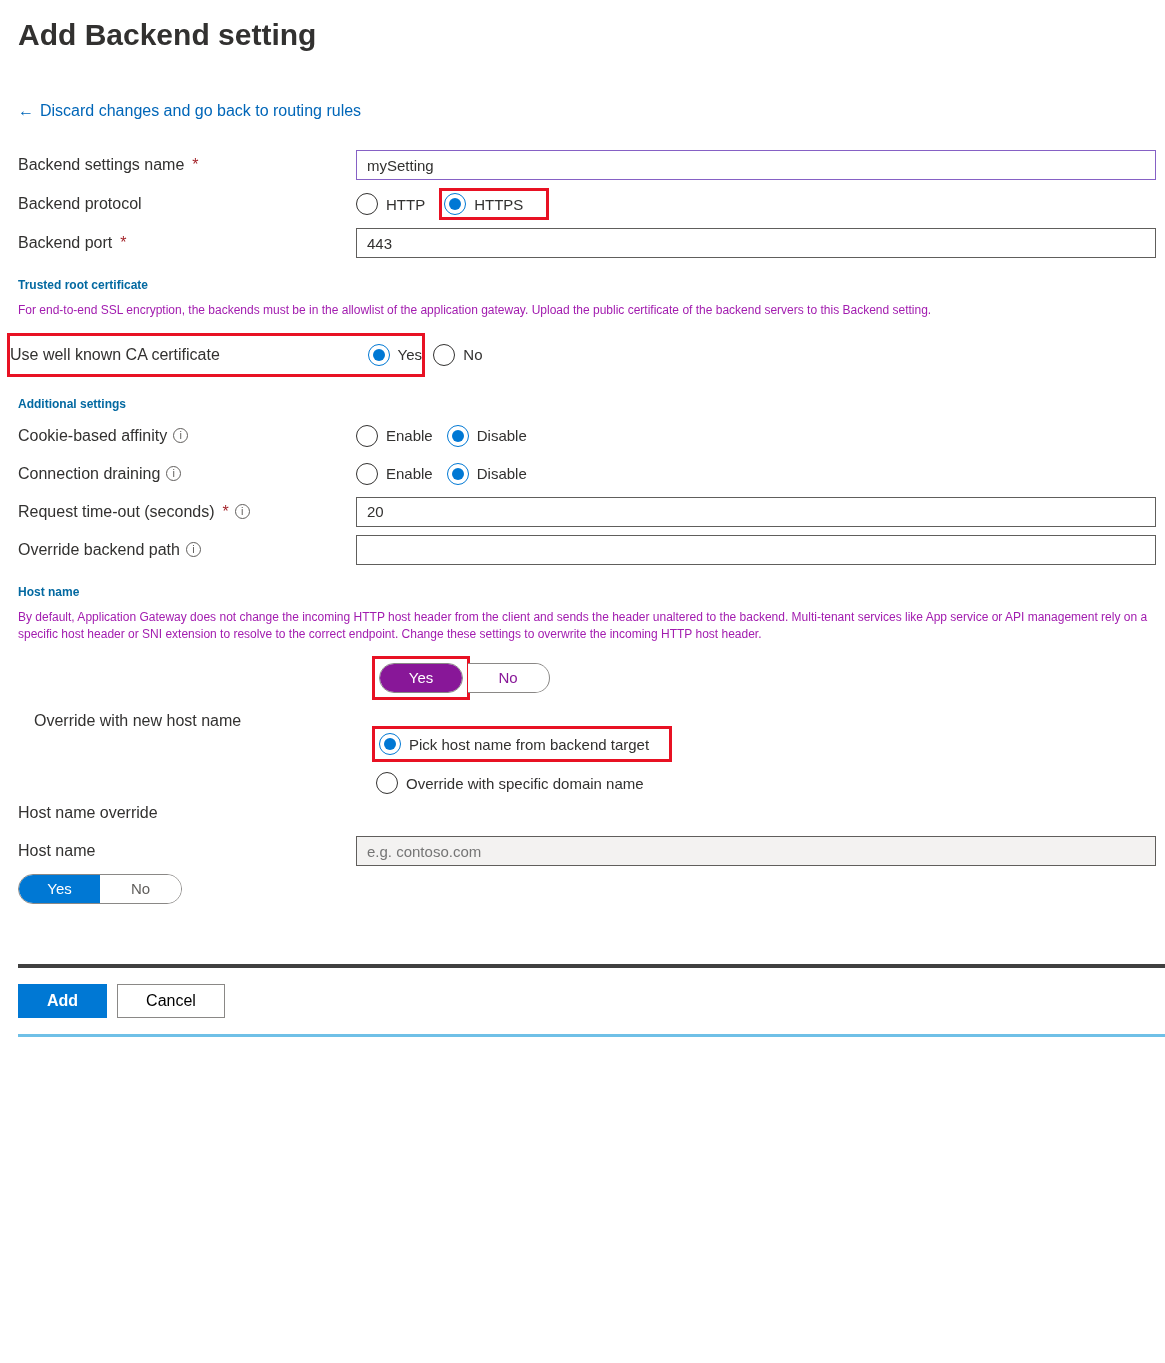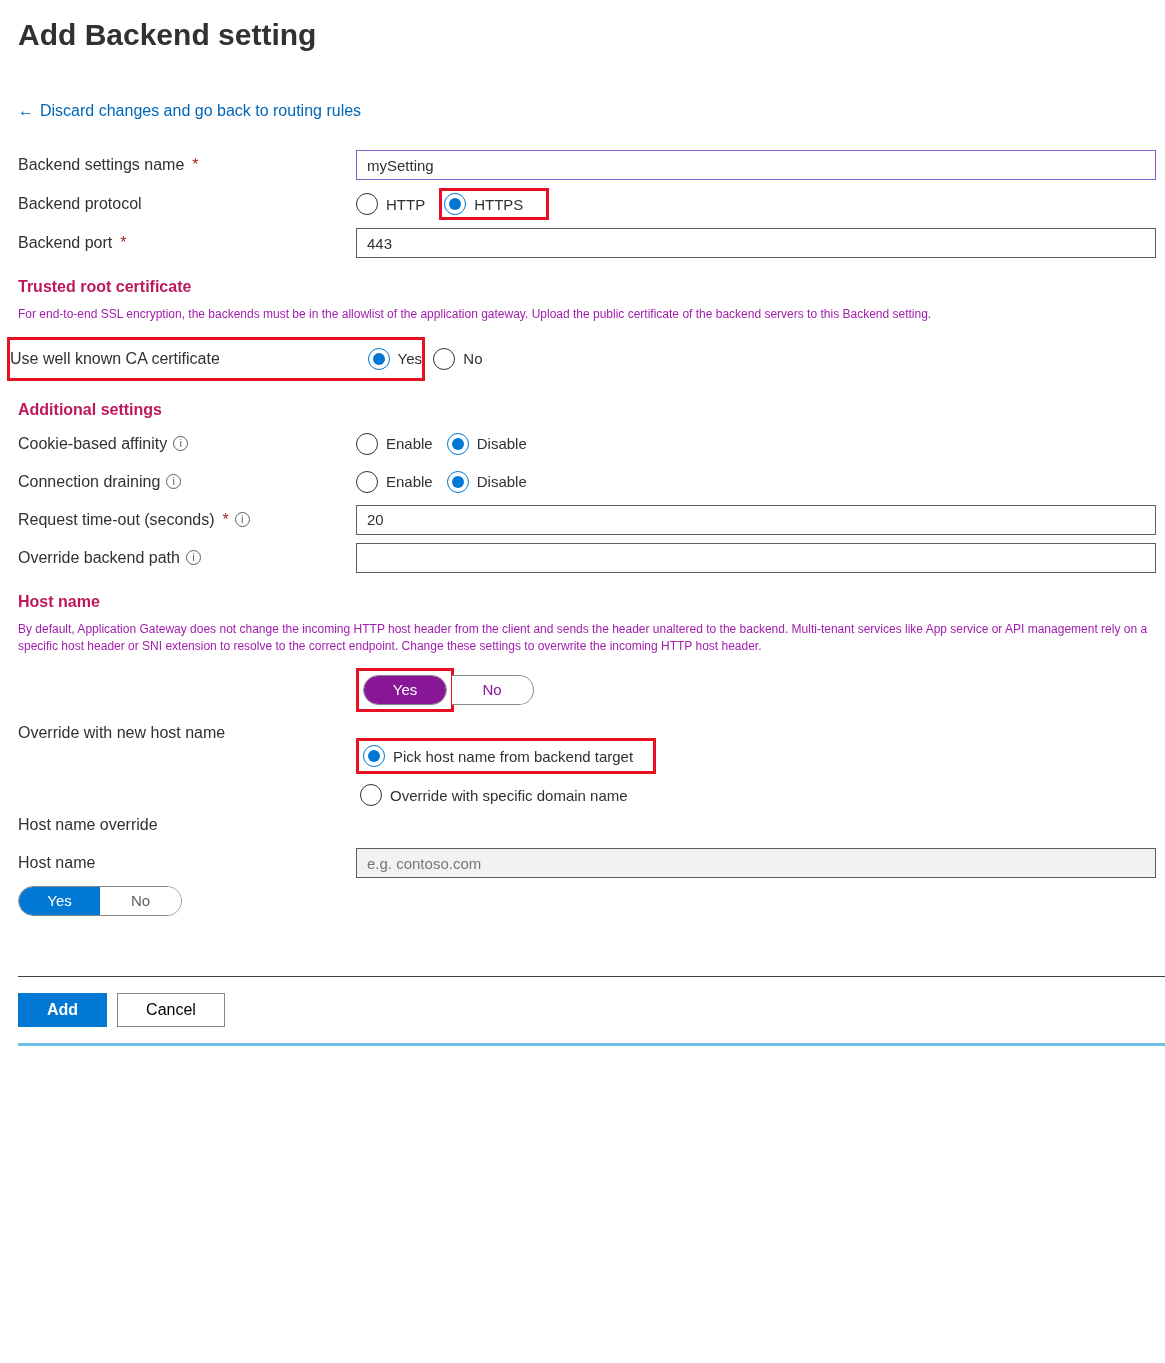--- a/index.html
+++ b/index.html
@@ -72,22 +72,22 @@
     content: "";
     position: absolute;
     width: 12px; height: 12px;
     background: #0078d4;
     border-radius: 50%;
     top: 50%; left: 50%;
     transform: translate(-50%, -50%);
   }
   .section-heading {
     font-weight: 600;
-    font-size: 16px;
-    color: #be185d;
+    font-size: 12px;
+    color: #0369a1;
     margin-top: 20px;
     margin-bottom: 10px;
   }
   .desc-text {
     color: #a21caf;
     font-size: 12px;
     line-height: 1.4;
     margin-bottom: 14px;
     max-width: 1150px;
   }
@@ -126,21 +126,21 @@
     line-height: 28px;
     font-size: 15px;
     cursor: pointer;
   }
   .pill.active-purple { background: #881798; color: #fff; border-radius: 16px 0 0 16px; }
   .pill.inactive-purple { background: #fff; color: #881798; }
   .pill.active-blue { background: #0078d4; color: #fff; border-radius: 16px 0 0 16px; }
   .pill.inactive-gray { background: #fff; color: #605e5c; }
   .footer {
     margin-top: 60px;
-    border-top: 1px solid #404040;
+    border-top: 4px solid #404040;
     border-bottom: 3px solid #6fc0e7;
     padding: 16px 0 16px 0;
     display: flex;
     gap: 10px;
   }
   .btn {
     height: 34px;
     padding: 0 28px;
     font-size: 16px;
     cursor: pointer;
@@ -167,21 +167,21 @@
   .host-pick-wrap {
     display: inline-flex;
     align-items: center;
     padding: 4px 20px 4px 4px;
   }
   .override-row {
     display: flex;
     align-items: flex-start;
     margin-top: 0;
   }
-  .override-row .form-label { padding-top: 6px; }
+  .override-row .form-label { padding-top: 6px; margin-left: 16px; }
   .override-col { display: flex; flex-direction: column; gap: 6px; }
 </style>
 </head>
 <body>
 
 
 
 <h1 class="page-title">Add Backend setting</h1>
 
 <div class="back-link">

